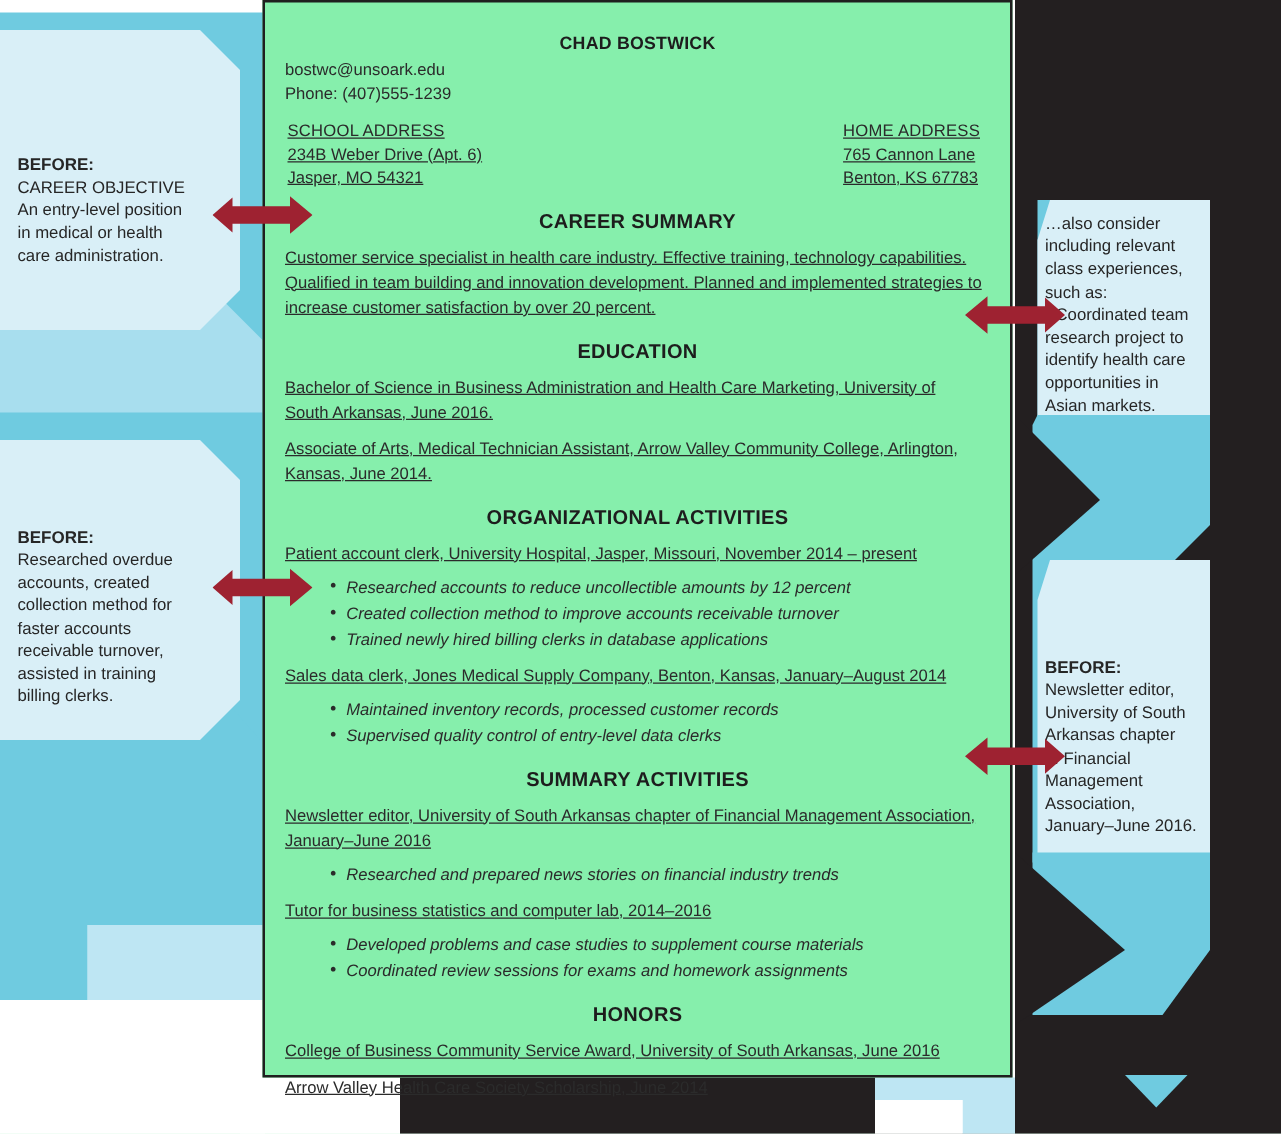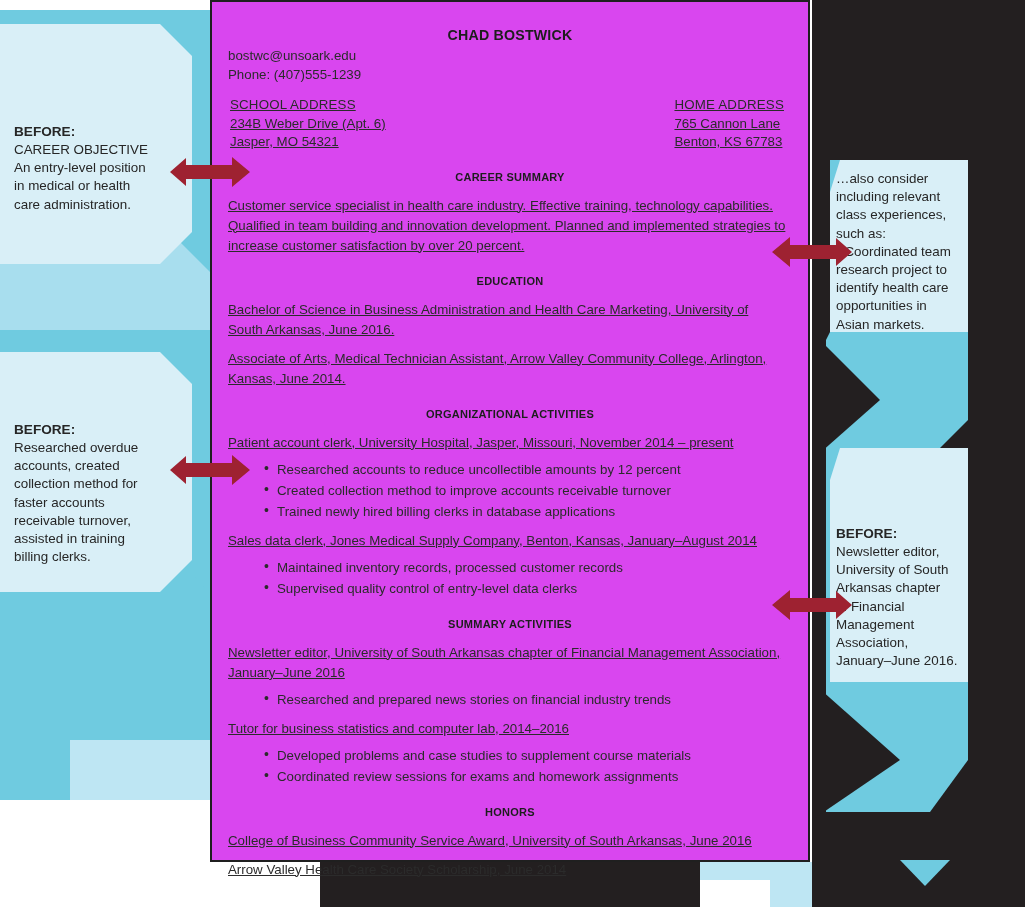--- a/index.html
+++ b/index.html
@@ -15,21 +15,21 @@
   #stage{position:absolute;left:0;top:0;width:1025px;height:907px;}
 
   
   #bg{position:absolute;left:0;top:0;width:1025px;height:907px;}
 
   
   .resume{
     position:absolute;
     left:210px;top:0px;
     width:600px;height:862px;
-    background:#d946ef;
+    background:#86efac;
     border:2px solid #1f1f1f;
     border-top:2px solid #1f1f1f;
     box-sizing:border-box;
     z-index:6;
   }
   .resume-inner{
     padding:14px 16px 0 16px;
     color:#2b2b2b;
     font-size:13.3px;
     line-height:19px;
@@ -48,28 +48,28 @@
     margin-top:12px;
     padding:0 8px 0 2px;
     text-decoration:underline;
   }
   .addr-col{font-size:13.3px;line-height:18.5px;}
   .addr-col.right{text-align:left;}
   .addr-head{letter-spacing:.2px;}
   .sec-head{
     text-align:center;
     font-weight:bold;
-    font-size:11px;
+    font-size:16px;
     letter-spacing:.25px;
     margin:16px 0 9px 0;
     color:#1d1d1d;
   }
   .para{margin:0 0 9px 0;font-size:13.3px;line-height:20px;padding-right:6px;text-decoration:underline;}
   .para.tight{margin-bottom:6px;}
-  ul.bul{list-style:none;margin:0 0 9px 0;padding:0 0 0 36px;}
+  ul.bul{list-style:none;margin:0 0 9px 0;padding:0 0 0 36px;font-style:italic;}
   ul.bul li{
     font-size:13.3px;line-height:21px;position:relative;padding-left:13px;
   }
   ul.bul li:before{
     content:"\2022";position:absolute;left:0;top:-1px;font-size:14px;
   }
 
   
   .callout{
     position:absolute;

